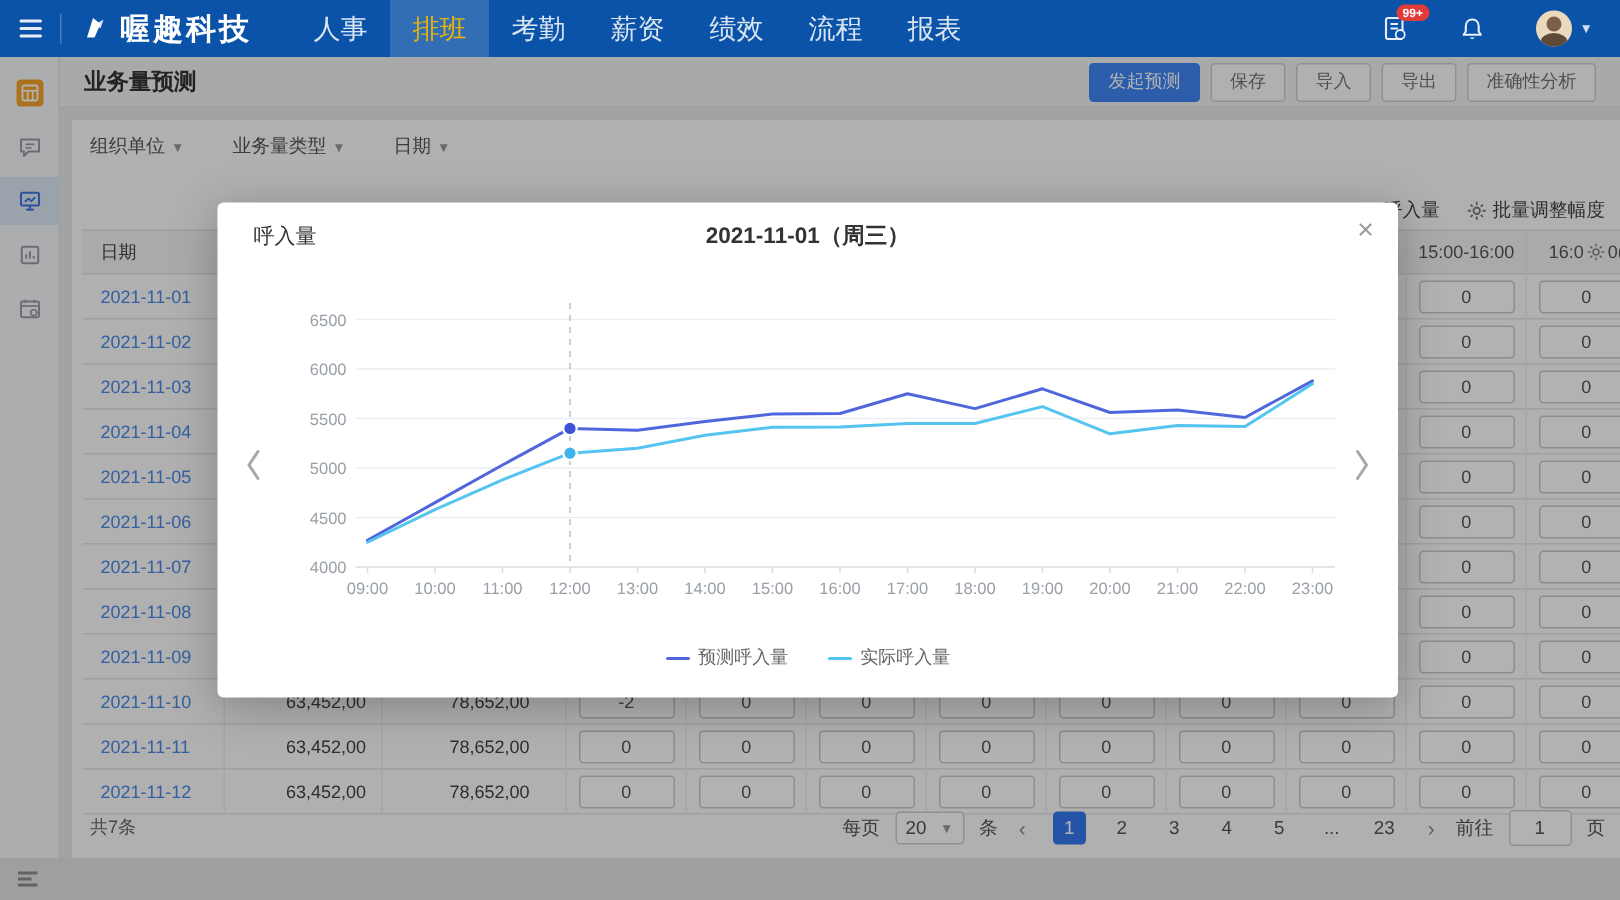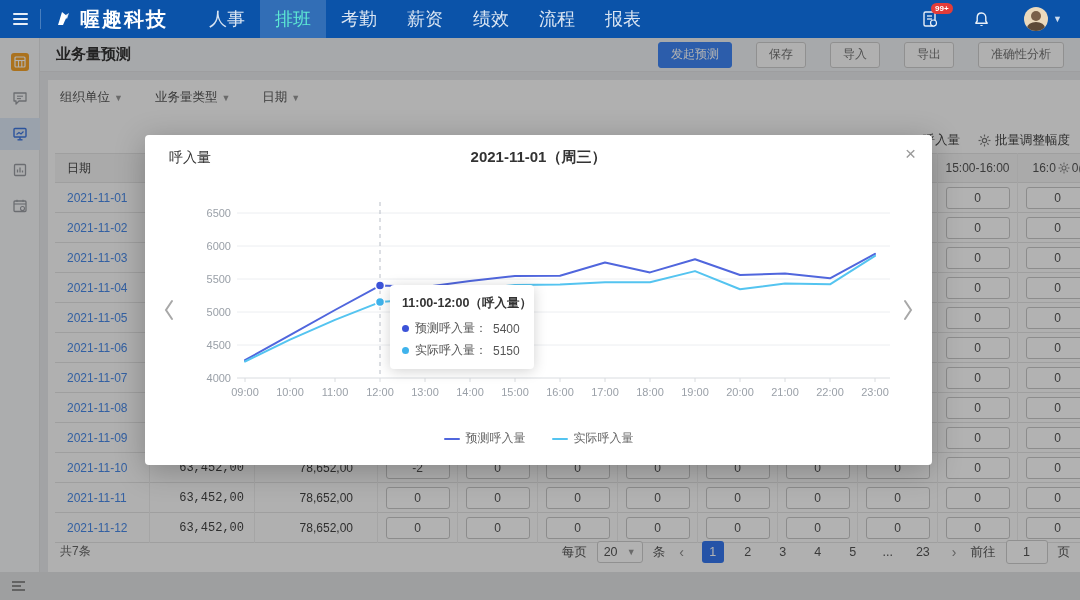--- a/index.html
+++ b/index.html
@@ -12,21 +12,21 @@
     background:var(--nav-bg,#0b53a9); display:flex; align-items:center; z-index:300; }
   .hamburger { width:40px; height:38px; display:flex; flex-direction:column; gap:3px;
     align-items:center; justify-content:center; cursor:pointer; }
   .hamburger span { width:15px; height:2px; background:rgba(255,255,255,.9); border-radius:1px; }
   .nav-divider { width:1px; height:20px; background:rgba(255,255,255,.25); }
   .brand { display:flex; align-items:center; gap:7px; padding:0 26px 0 14px; }
   .brand-name { color:#fff; font-size:20px; font-weight:bold; letter-spacing:2px; }
   .nav-items { display:flex; height:38px; }
   .nav-item { height:38px; line-height:38px; padding:0 15px; color:rgba(255,255,255,.85);
     font-size:18px; cursor:pointer; }
-  .nav-item.active { background:rgba(255,255,255,.16); color:#5eead4; }
+  .nav-item.active { background:rgba(255,255,255,.16); color:#eab308; }
   .nav-right { margin-left:auto; display:flex; align-items:center; gap:34px; padding-right:18px; }
   .icon-btn { position:relative; cursor:pointer; display:flex; align-items:center; }
   .badge { position:absolute; top:-7px; left:10px; background:#e23c39; color:#fff;
     font-size:8px; line-height:11px; padding:0 4px; border-radius:7px; font-weight:bold; }
   .avatar-wrap { display:flex; align-items:center; gap:5px; cursor:pointer; }
   .avatar { width:24px; height:24px; border-radius:50%; background:#ead9bd; overflow:hidden; position:relative; }
   .avatar:before { content:""; position:absolute; left:7px; top:4px; width:10px; height:10px;
     border-radius:50%; background:#7a6049; }
   .avatar:after { content:""; position:absolute; left:3px; top:15px; width:18px; height:12px;
     border-radius:50%; background:#5d4a38; }
@@ -37,21 +37,21 @@
     border-right:1px solid #e3e4e6; display:flex; flex-direction:column; align-items:center;
     padding-top:8px; gap:4px; }
   .side-item { width:40px; height:32px; display:flex; align-items:center; justify-content:center; cursor:pointer; }
   .side-glyph { width:18px; height:18px; border-radius:3px; display:flex; align-items:center; justify-content:center; }
   .side-item.sel { background:#dde8f7; }
 
   
   .titlebar { position:absolute; left:40px; top:38px; width:1040px; height:34px; background:#f0f2f5;
     display:flex; align-items:center; padding:0 16px; border-bottom:1px solid #e2e3e5; }
   .page-title { font-size:15px; font-weight:bold; color:#333; }
-  .actions { margin-left:auto; display:flex; gap:24px; }
+  .actions { margin-left:auto; display:flex; gap:7px; }
   .btn { height:26px; padding:0 12px; font-size:12px; color:#737373; background:#fdfdfd;
     border:1px solid #cfcfcf; border-radius:3px; cursor:pointer;
     font-family:"Liberation Sans","DejaVu Sans",sans-serif; }
   .btn.primary { background:var(--primary,#3f86f5); border-color:var(--primary,#3f86f5); color:#fff; }
 
   
   .card { position:absolute; left:48px; top:80px; width:1032px; height:492px; background:#fcfcfc;
     overflow:hidden; }
   .filters { position:absolute; left:12px; top:9px; display:flex; gap:32px; }
   .filter { font-size:12.5px; color:#555; cursor:pointer; }
@@ -59,21 +59,21 @@
   .table-toolbar { position:absolute; right:10px; top:52px; display:flex; align-items:center; gap:18px;
     font-size:12.5px; color:#444; }
   .tool-gear { display:flex; align-items:center; gap:4px; cursor:pointer; }
 
   
   .table { position:absolute; left:7px; top:73px; width:1043px; }
   .trow { display:flex; height:30px; align-items:center; border-bottom:1px solid #e4e4e4; }
   .trow.head { background:#f4f4f4; border-top:1px solid #e4e4e4; font-size:12px; color:#555; }
   .cell { height:30px; display:flex; align-items:center; border-right:1px solid #ececec; font-size:12px; color:#444; }
   .c-date { width:95px; padding-left:12px; }
-  .c-v { width:105px; justify-content:flex-end; padding-right:10px;font-family:Liberation Mono, monospace; }
+  .c-v { width:105px; justify-content:flex-end; padding-right:10px; }
   .c-v3 { width:123px; justify-content:flex-end; padding-right:24px; }
   .c-h { width:80px; justify-content:center; }
   .date-link { color:var(--link,#4a8ae8); cursor:pointer; }
   .numbox { width:64px; height:22px; border:1px solid #c9c9c9; border-radius:3px; background:#fff;
     display:flex; align-items:center; justify-content:center; font-size:12px; color:#555; cursor:text; }
   .hh { gap:2px; font-size:12px; color:#555; }
 
   
   .total { position:absolute; left:12px; bottom:12px; font-size:12px; color:#666; }
   .pager { position:absolute; right:10px; bottom:8px; display:flex; align-items:center; gap:10px;
@@ -822,30 +822,15 @@
         <span class="leg-item">
           <span class="leg-line" style="background: rgb(80, 102, 221);"></span>
           <span>预测呼入量</span>
         </span>
         <span class="leg-item">
           <span class="leg-line" style="background: rgb(84, 196, 240);"></span>
           <span>实际呼入量</span>
         </span>
       </div>
 
-    <div class="tooltip">
-      <div class="tt-title">11:00-12:00（呼入量）</div>
-      <div id="tt-rows">
-          <div class="tt-row">
-            <span class="tt-dot" style="background: rgb(60, 83, 216);"></span>
-            <span>预测呼入量：</span>
-            <span>5400</span>
-          </div>
-          <div class="tt-row">
-            <span class="tt-dot" style="background: rgb(63, 179, 236);"></span>
-            <span>实际呼入量：</span>
-            <span>5150</span>
-          </div>
-        </div>
-    </div>
   </div>
 
 </div>
 
 </body></html>

